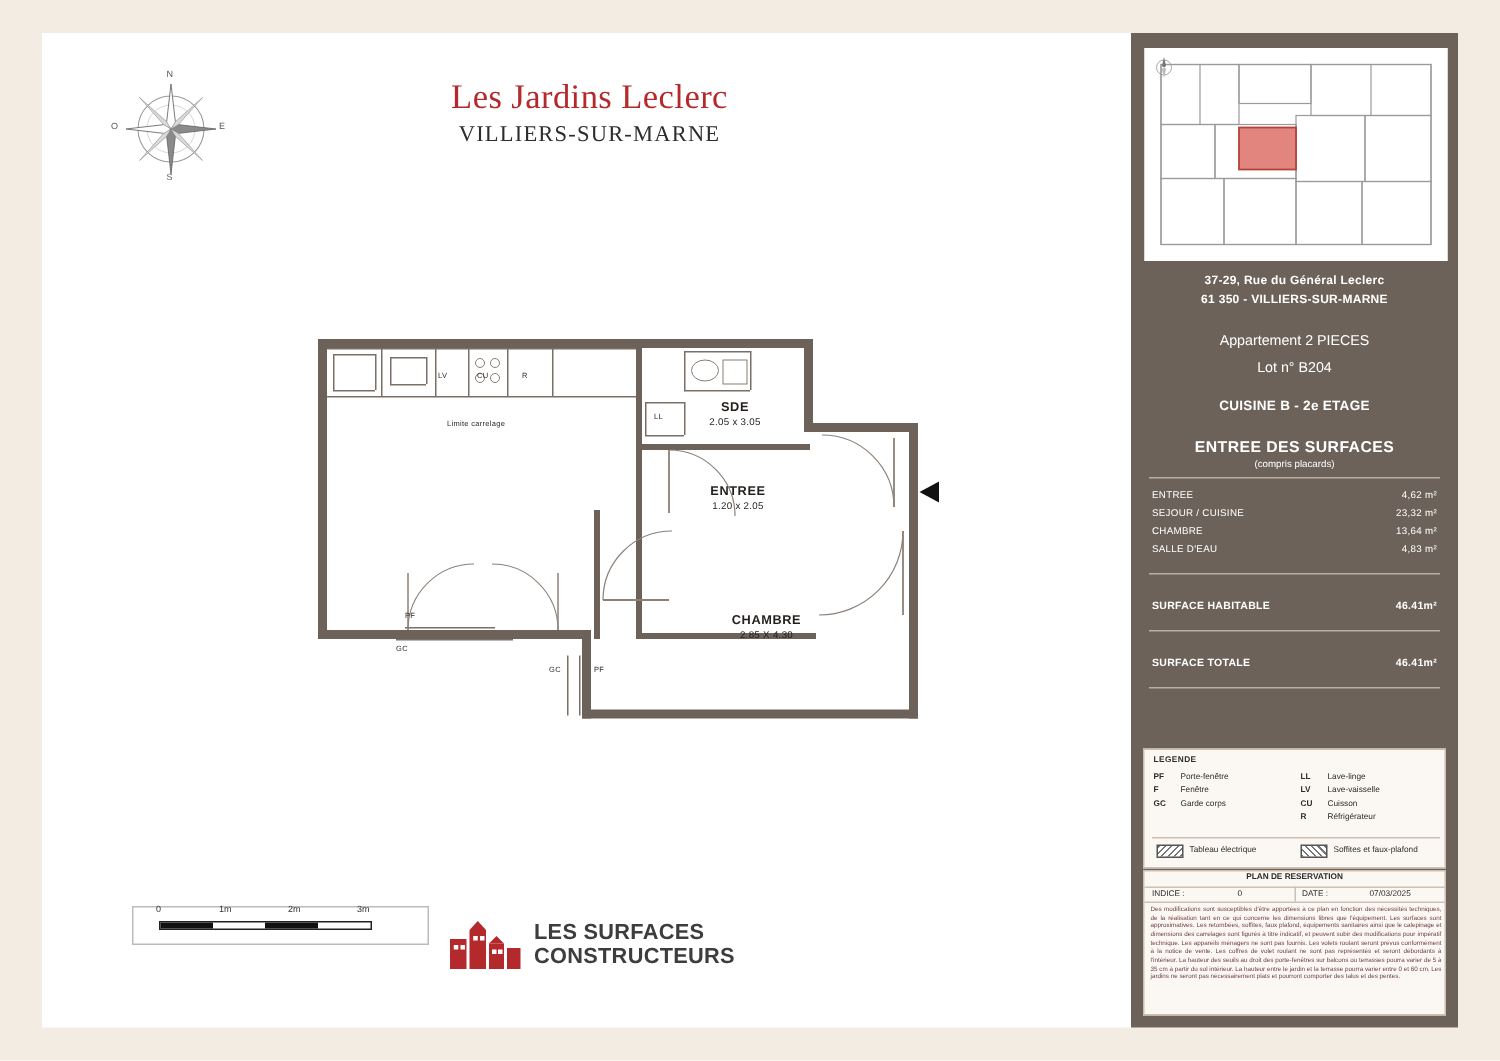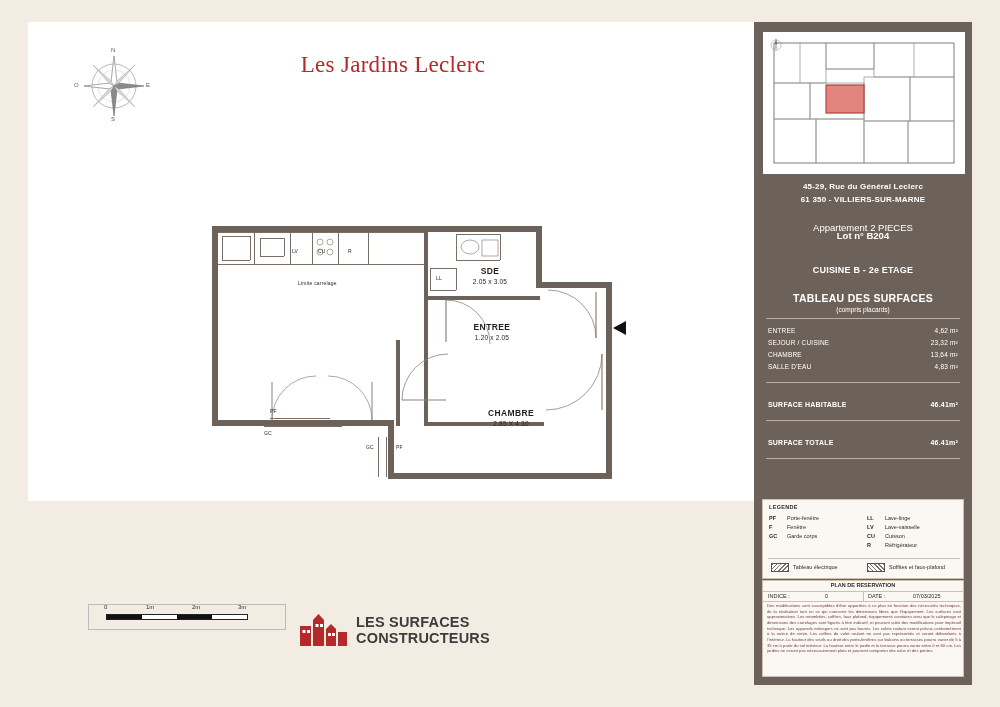--- a/index.html
+++ b/index.html
@@ -17,21 +17,21 @@
     position: relative;
     width: 1000px;
     height: 707px;
     background: #f3ece2;
   }
   #sheet {
     position: absolute;
     left: 28px;
     top: 22px;
     width: 944px;
-    height: 479px;
+    height: 663px;
     background: #ffffff;
   }
 
   
   #planarea {
     position: absolute;
     left: 0px;
     top: 0px;
     width: 726px;
     height: 663px;
@@ -326,20 +326,21 @@
 </head>
 <body>
 
 <div id="page">
   <div id="sheet">
 
     <div id="planarea">
 
       <div id="title-block">
         <div id="proj-title">Les Jardins Leclerc</div>
+        <div id="proj-city">VILLIERS-SUR-MARNE</div>
       </div>
 
       <div id="compass">
         <svg width="76" height="76" viewBox="0 0 76 76">
           <circle cx="38" cy="38" r="22" fill="none" stroke="#9a9a9a" stroke-width="0.7"></circle>
           <circle cx="38" cy="38" r="16" fill="none" stroke="#c8c8c8" stroke-width="0.5"></circle>
           <polygon points="38,8 41,34 38,38 35,34" fill="#ffffff" stroke="#6b6b6b" stroke-width="0.6"></polygon>
           <polygon points="38,68 41,42 38,38 35,42" fill="#8a8a8a" stroke="#6b6b6b" stroke-width="0.6"></polygon>
           <polygon points="8,38 34,41 38,38 34,35" fill="#ffffff" stroke="#6b6b6b" stroke-width="0.6"></polygon>
           <polygon points="68,38 42,41 38,38 42,35" fill="#8a8a8a" stroke="#6b6b6b" stroke-width="0.6"></polygon>
@@ -538,29 +539,29 @@
         </svg>
         <div style="position:absolute; left:4px; top:4px;">
           <svg width="16" height="16" viewBox="0 0 16 16">
             <circle cx="8" cy="8" r="5" fill="none" stroke="#9a9a9a" stroke-width="0.6"></circle>
             <polygon points="8,1 9.4,7 8,8 6.6,7" fill="#777"></polygon>
             <polygon points="8,15 9.4,9 8,8 6.6,9" fill="#bbb"></polygon>
           </svg>
         </div>
       </div>
 
-      <div class="addr" style="top:160px;">45-29, Rue du Général Leclerc</div>
+      <div class="addr" style="top:160px;">37-29, Rue du Général Leclerc</div>
       <div class="addr" style="top:173px;">61 350 - VILLIERS-SUR-MARNE</div>
 
       <div class="big" style="top:200px;">Appartement 2 PIECES</div>
-      <div class="big" style="top:208px; font-weight:bold;">Lot n° B204</div>
+      <div class="big" style="top:218px; font-weight:normal;">Lot n° B204</div>
 
       <div class="addr" style="top:243px; font-size:9px;">CUISINE B - 2e ETAGE</div>
 
-      <div class="surf-title" style="top:270px;">TABLEAU DES SURFACES</div>
+      <div class="surf-title" style="top:270px;">ENTREE DES SURFACES</div>
       <div class="surf-sub" style="top:284px;">(compris placards)</div>
 
       <div class="hr" style="top:296px;"></div>
 
       <div class="srow" style="top:305px;">
         <span class="k">ENTREE</span>
         <span class="v">4,62 m²</span>
       </div>
       <div class="srow" style="top:317px;">
         <span class="k">SEJOUR / CUISINE</span>

